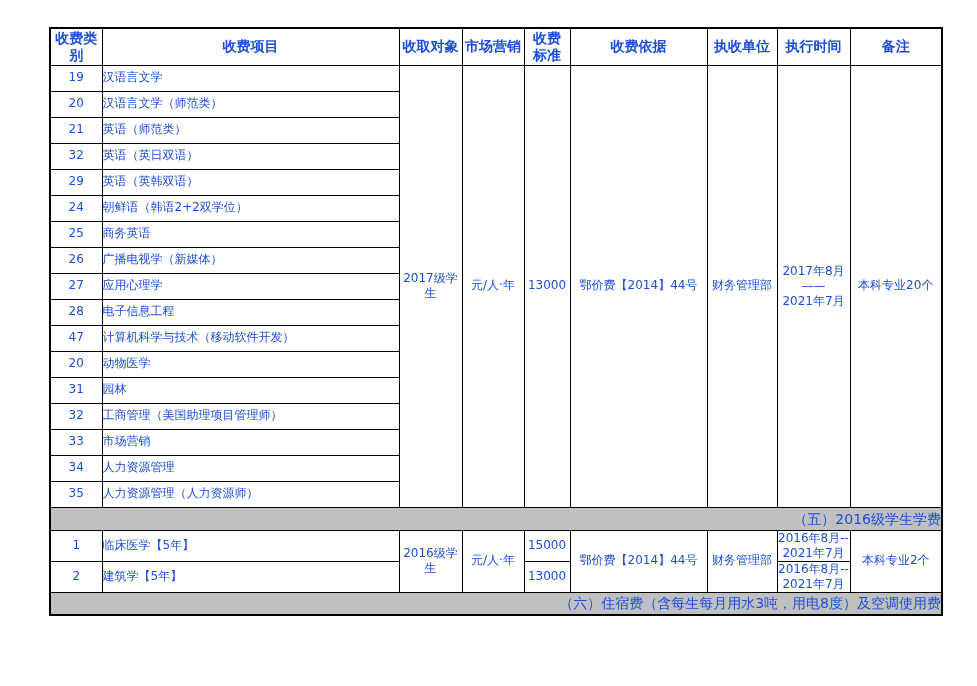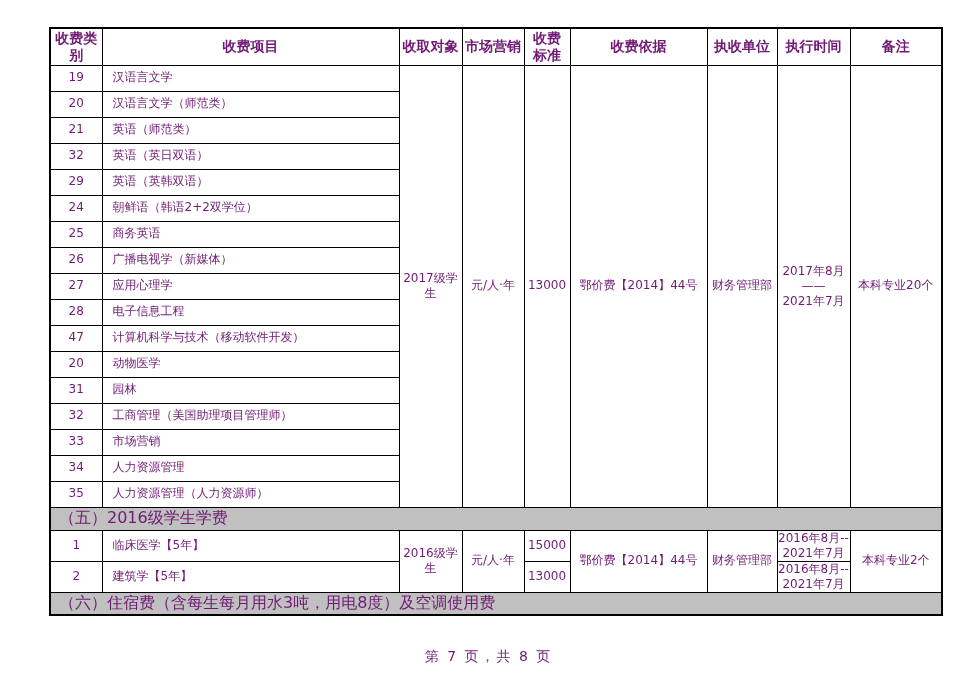--- a/index.html
+++ b/index.html
@@ -3,21 +3,21 @@
 <meta charset="utf-8">
 <style>
   * { margin: 0; padding: 0; box-sizing: border-box; }
   html, body { background: #e8e8e8; }
   .page {
     position: relative;
     width: 977px;
     height: 686px;
     background: #ffffff;
     font-family: "DejaVu Sans", sans-serif;
-    color: #701a75;
+    color: #1d4ed8;
     overflow: hidden;
   }
   table.fee-table {
     position: absolute;
     left: 49px;
     top: 27px;
     width: 892px;
     border-collapse: collapse;
     table-layout: fixed;
     border: 2px solid #000000;
@@ -33,28 +33,28 @@
     font-size: 14px;
     font-weight: bold;
     text-align: center;
     height: 37px;
     line-height: 1.2;
     padding: 1px 2px;
   }
   .fee-table tr.r2017 td { height: 26px; }
   .fee-table tr.r2016 td { height: 29px; }
   td.no     { text-align: center; }
-  td.item   { text-align: left; padding-left: 10px; }
+  td.item   { text-align: left; padding-left: 0; }
   td.center { text-align: center; }
   td.pre    { white-space: pre-line; line-height: 1.25; }
   tr.section td {
     height: 23px;
-    text-align: left;
+    text-align: right;
     padding-left: 8px;
-    font-size: 16px;
+    font-size: 14px;
   }
   .footer {
     position: absolute;
     left: 0;
     width: 100%;
     top: 648px;
     text-align: center;
     font-size: 14px;
     letter-spacing: 2px;
   }
@@ -186,14 +186,13 @@
           <td class="item">建筑学【5年】</td>
           <td class="center">13000</td>
           <td class="center pre">2016年8月--
 2021年7月</td>
         </tr>
         <tr class="section">
           <td colspan="9" style="background: rgb(192, 192, 192); margin-left: 44px;">（六）住宿费（含每生每月用水3吨，用电8度）及空调使用费</td>
         </tr>
       </tbody>
   </table>
-  <div class="footer">第 7 页，共 8 页</div>
 </div>
 
 </body></html>

